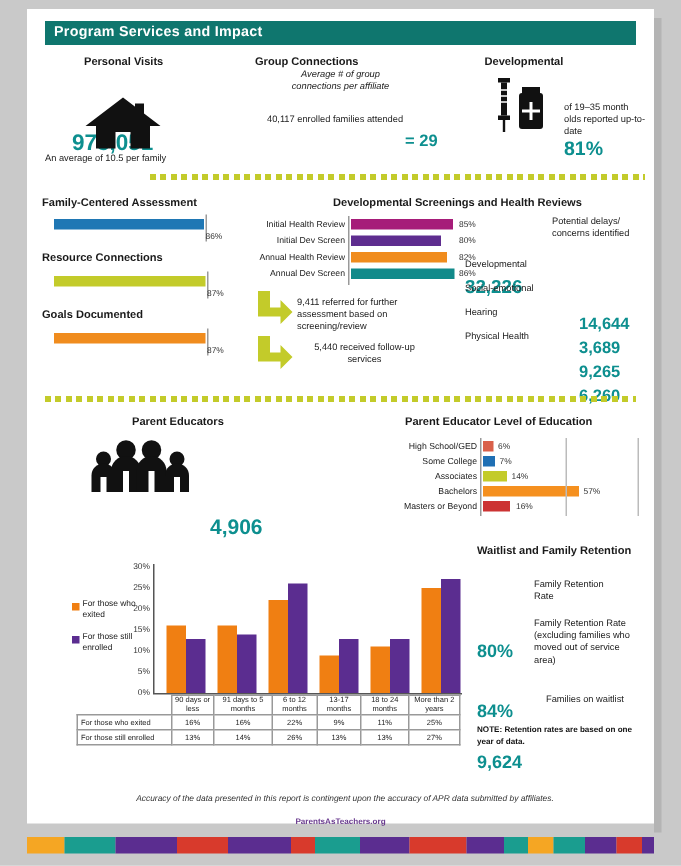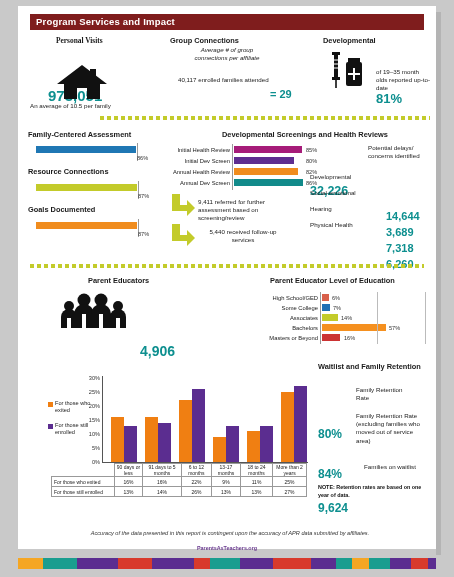--- a/index.html
+++ b/index.html
@@ -1,20 +1,20 @@
 <!DOCTYPE html>
 <html><head>
 <meta charset="utf-8">
 <style>
   html,body{margin:0;padding:0;background:#c9c9c9;}
   body{width:454px;height:577px;overflow:hidden;font-family:"Liberation Sans",sans-serif;}
   .page{position:absolute;left:18px;top:6px;width:418px;height:543px;background:#ffffff;}
   .shadow{position:absolute;left:436px;top:12px;width:5px;height:543px;background:#b4b4b4;}
 
-  .hdrbar{position:absolute;left:12px;top:8px;width:394px;height:16px;background:#7f1d1d;}
+  .hdrbar{position:absolute;left:12px;top:8px;width:394px;height:16px;background:#0f766e;}
   .hdrbar span{display:block;color:#ffffff;font-size:9.5px;font-weight:bold;line-height:16px;padding-left:6px;letter-spacing:.2px;}
 
   .sect-title{font-size:7.4px;font-weight:bold;color:#1a1a1a;position:absolute;}
   .teal{color:#0d8f8f;margin-top:41px;}
   .big{font-family:"Liberation Sans",sans-serif;font-weight:bold;}
   .small{font-size:6.2px;color:#222;line-height:8.2px;}
 
   .dots{position:absolute;height:4px;background-image:repeating-linear-gradient(to right,#c3cb2a 0px,#c3cb2a 4px,transparent 4px,transparent 7px);}
 
   .barwrap{position:absolute;}
@@ -36,21 +36,21 @@
 </head>
 <body>
 
 <div class="shadow"></div>
 <div class="page">
 
   <div class="hdrbar">
     <span>Program Services and Impact</span>
   </div>
 
-  <div class="sect-title" style="left:38px;top:30px;font-family:Liberation Serif, serif;">Personal Visits</div>
+  <div class="sect-title" style="left:38px;top:30px;">Personal Visits</div>
   <div class="big teal" style="position:absolute;left:30px;top:40px;font-size:15px;">973,051</div>
   <svg style="position:absolute;left:38px;top:58px;" width="52" height="36" viewBox="0 0 52 36">
     <path d="M26 1 L51 20 L44 20 L44 35 L31 35 L31 24 L21 24 L21 35 L8 35 L8 20 L1 20 Z" fill="#111"></path>
     <rect x="34" y="5" width="6" height="9" fill="#111"></rect>
   </svg>
   <div class="small" style="position:absolute;left:12px;top:96px;width:150px;">An average of 10.5 per family</div>
 
   <div class="sect-title" style="left:152px;top:30px;">Group Connections</div>
   <div class="small" style="position:absolute;left:170px;top:40px;width:78px;text-align:center;font-style:italic;">Average # of group connections per affiliate</div>
   <div class="big teal" style="position:absolute;left:252px;top:41px;font-size:11px;">= 29</div>
@@ -139,21 +139,21 @@
     <div style="position:relative;height:16px;">
       <span class="small" style="position:absolute;left:0;top:4px;">Developmental</span>
       <span class="big teal" style="position:absolute;left:76px;top:0;font-size:11px;">14,644</span>
     </div>
     <div style="position:relative;height:16px;">
       <span class="small" style="position:absolute;left:0;top:4px;">Social-emotional</span>
       <span class="big teal" style="position:absolute;left:76px;top:0;font-size:11px;">3,689</span>
     </div>
     <div style="position:relative;height:16px;">
       <span class="small" style="position:absolute;left:0;top:4px;">Hearing</span>
-      <span class="big teal" style="position:absolute;left:76px;top:0;font-size:11px;">7,318</span>
+      <span class="big teal" style="position:absolute;left:76px;top:0;font-size:11px;">9,265</span>
     </div>
     <div style="position:relative;height:16px;">
       <span class="small" style="position:absolute;left:0;top:4px;">Physical Health</span>
       <span class="big teal" style="position:absolute;left:76px;top:0;font-size:11px;">6,260</span>
     </div>
   </div>
 
   <div class="dots" style="left:12px;top:258px;width:394px;"></div>
 
   <div class="sect-title" style="left:70px;top:270px;">Parent Educators</div>

